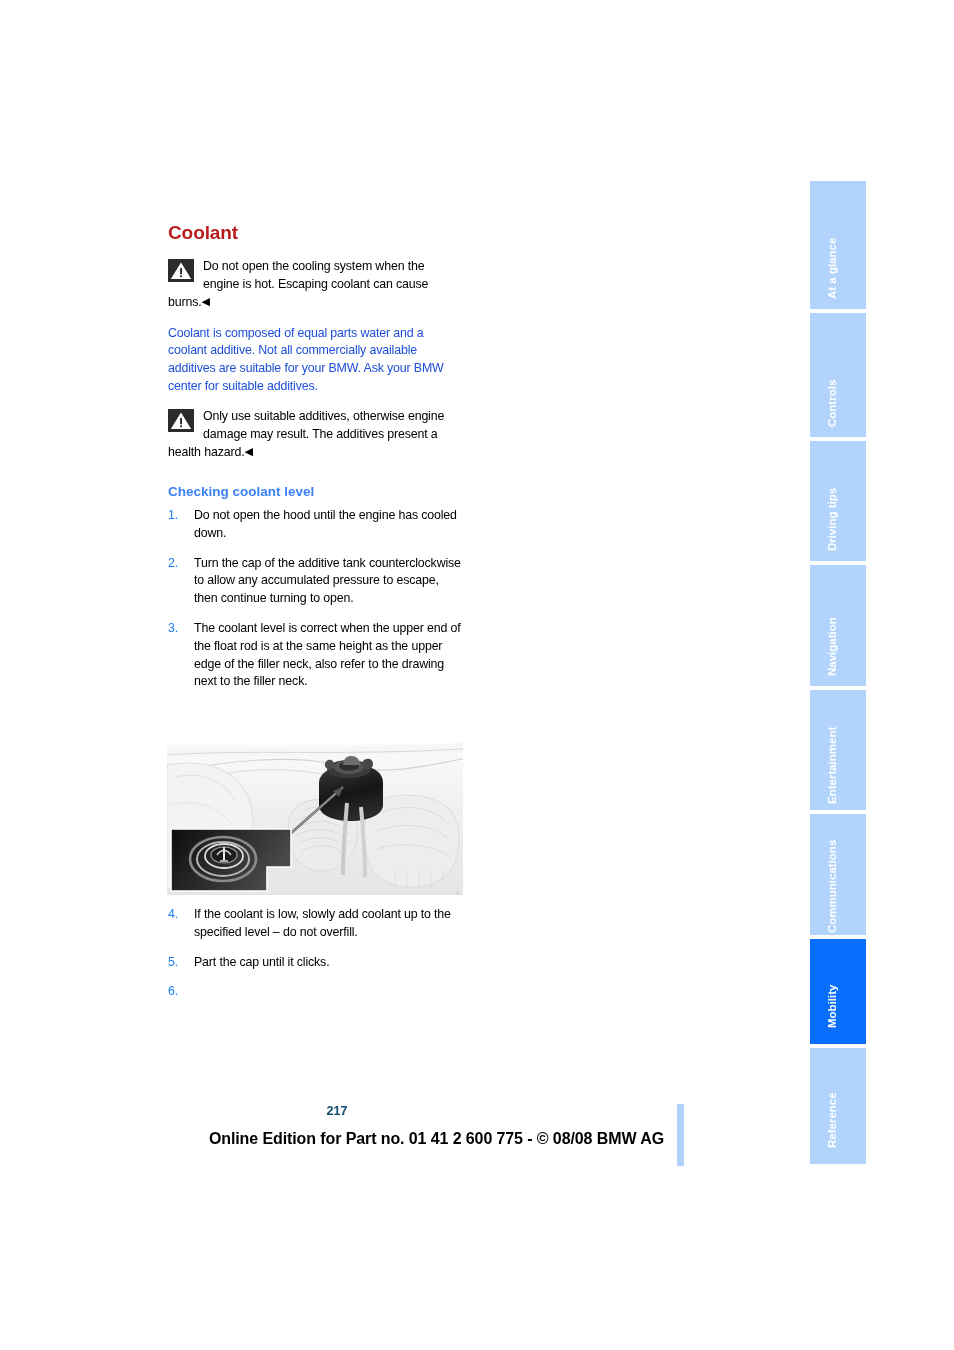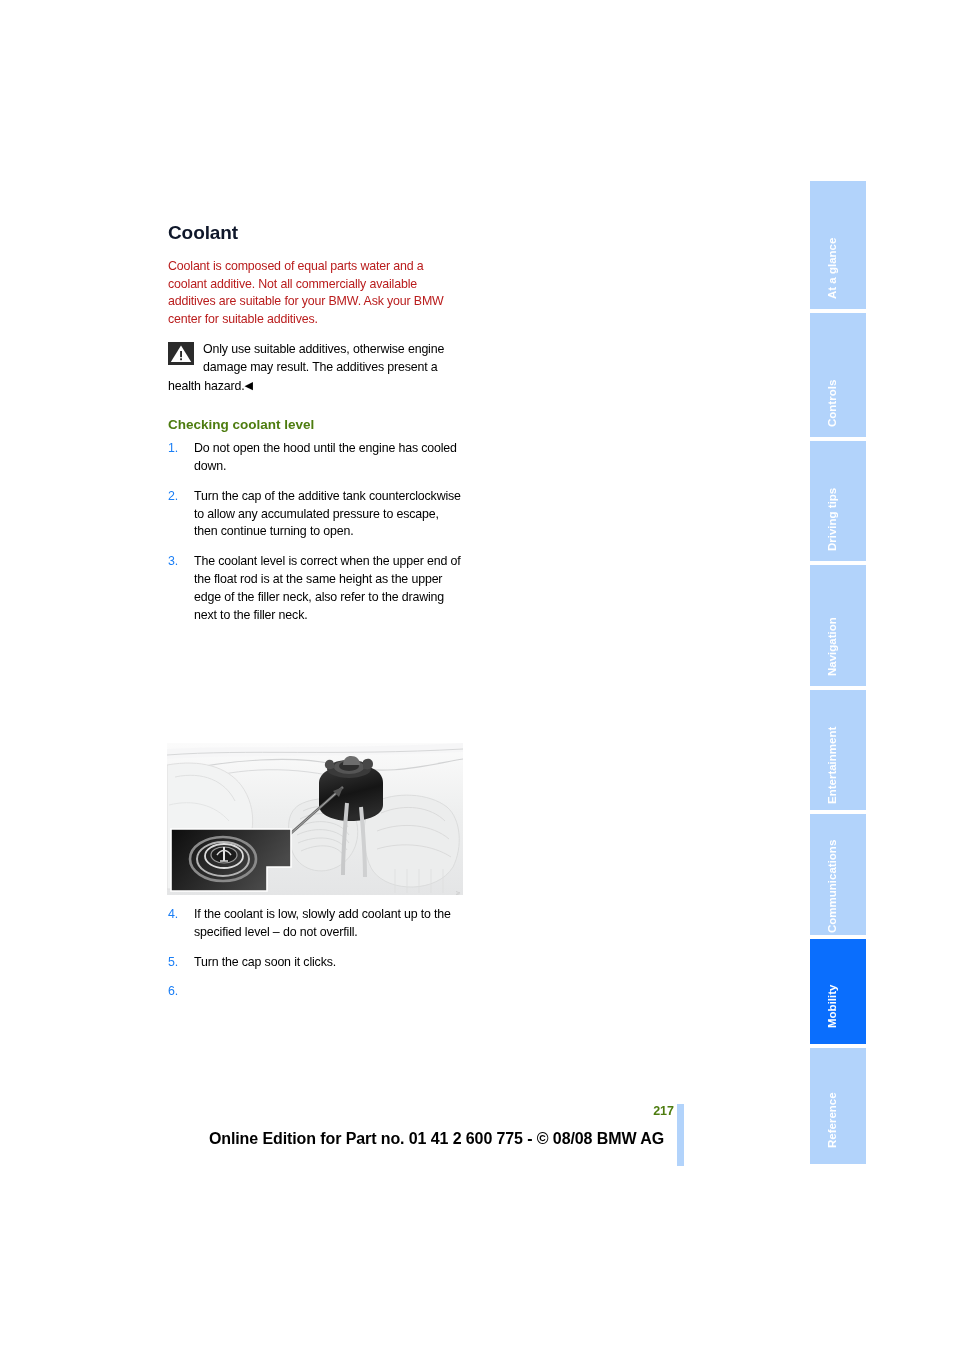--- a/index.html
+++ b/index.html
@@ -27,37 +27,37 @@
   .content-col {
     position: absolute;
     left: 168px;
     top: 222px;
     width: 296px;
   }
 
   h1.section-title {
     font-size: 19px;
     font-weight: bold;
-    color: #0f172a;
+    color: #b91c1c;
     margin: 0 0 14px 0;
     letter-spacing: -0.1px;
   }
 
   h2.sub-title {
     font-size: 13.5px;
     font-weight: bold;
-    color: #4d7c0f;
+    color: #3b82f6;
     margin: 22px 0 8px 0;
   }
 
   p.body-text {
     font-size: 12.4px;
     line-height: 17.6px;
     margin: 0 0 13px 0;
-    color: #b91c1c;
+    color: #1d4ed8;
     letter-spacing: -0.15px;
   }
 
   
   .notice {
     position: relative;
     font-size: 12.4px;
     line-height: 17.6px;
     margin: 0 0 13px 0;
     letter-spacing: -0.15px;
@@ -147,24 +147,24 @@
     position: absolute;
     left: 0;
     top: 1104px;
     width: 954px;
   }
   .page-number {
     position: absolute;
     left: 0;
     top: 0;
     width: 674px;
-    text-align: right;
+    text-align: center;
     font-size: 12.5px;
     font-weight: bold;
-    color: #4d7c0f;
+    color: #0c4a6e;
   }
   .footer-line {
     position: absolute;
     left: 0;
     top: 26px;
     width: 664px;
     text-align: right;
     font-size: 16px;
     font-weight: bold;
     color: #000;
@@ -210,20 +210,33 @@
 </style>
 </head>
 <body>
 
 <div class="page">
 
   <div class="content-col">
 
     <h1 class="section-title">Coolant</h1>
 
+    <div class="notice">
+      <span class="notice-icon">
+        <span class="icon-warning">
+          <svg width="26" height="23" viewBox="0 0 26 23" xmlns="http://www.w3.org/2000/svg">
+            <rect x="0" y="0" width="26" height="23" fill="#2b2b2b"></rect>
+            <polygon points="13,3.5 23.2,20 2.8,20" fill="#ffffff"></polygon>
+            <rect x="12.1" y="9" width="1.9" height="6.2" fill="#2b2b2b"></rect>
+            <rect x="12.1" y="16.3" width="1.9" height="1.9" fill="#2b2b2b"></rect>
+          </svg>
+        </span>
+      </span>
+      <span class="notice-body"><span>Do not open the cooling system when the engine is hot. Escaping coolant can cause burns.</span><span class="endmark">◀</span></span>
+    </div>
 
     <p class="body-text">Coolant is composed of equal parts water and a coolant additive. Not all commercially available additives are suitable for your BMW. Ask your BMW center for suitable additives.</p>
 
     <div class="notice">
       <span class="notice-icon">
         <span class="icon-warning">
           <svg width="26" height="23" viewBox="0 0 26 23" xmlns="http://www.w3.org/2000/svg">
             <rect x="0" y="0" width="26" height="23" fill="#2b2b2b"></rect>
             <polygon points="13,3.5 23.2,20 2.8,20" fill="#ffffff"></polygon>
             <rect x="12.1" y="9" width="1.9" height="6.2" fill="#2b2b2b"></rect>
@@ -345,21 +358,21 @@
   </div>
 
   <div class="content-col" style="top: 906px;">
     <ol class="steps">
       <li>
         <span class="num">4.</span>
         <span>If the coolant is low, slowly add coolant up to the specified level – do not overfill.</span>
       </li>
       <li>
         <span class="num">5.</span>
-        <span>Turn the cap soon it clicks.</span>
+        <span>Part the cap until it clicks.</span>
       </li>
       <li>
         <span class="num">6.</span>
       </li>
     </ol>
   </div>
 
   <div class="footer">
     <div class="page-number">217</div>
     <div class="footer-line">Online Edition for Part no. 01 41 2 600 775 - © 08/08 BMW AG</div>

